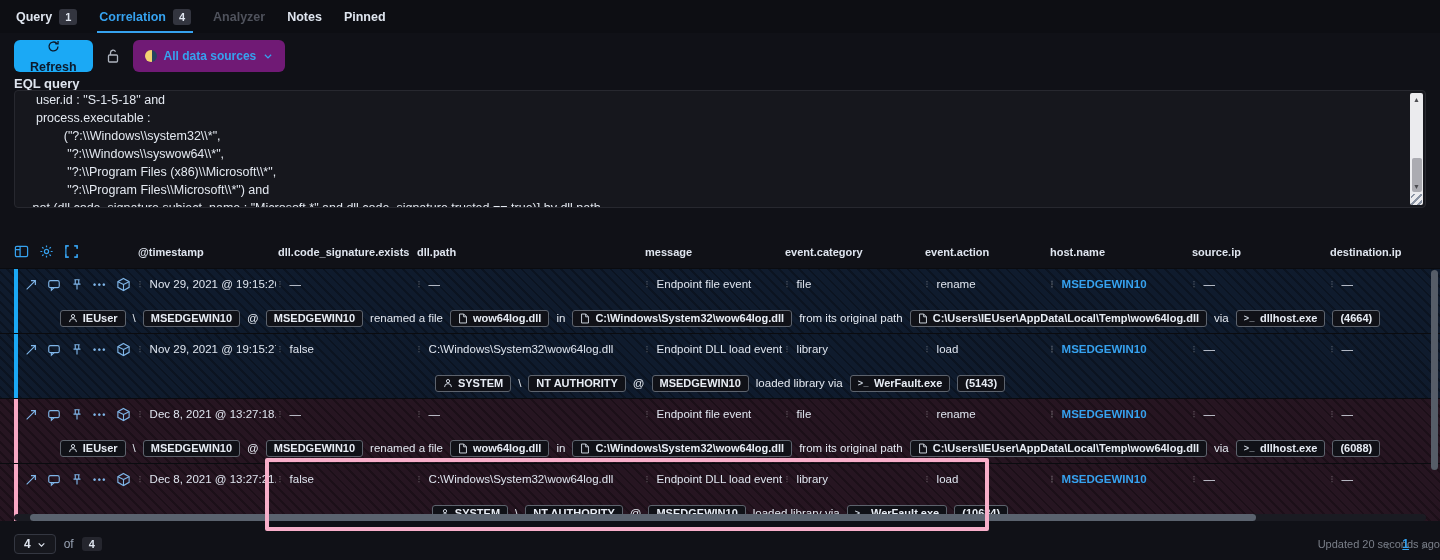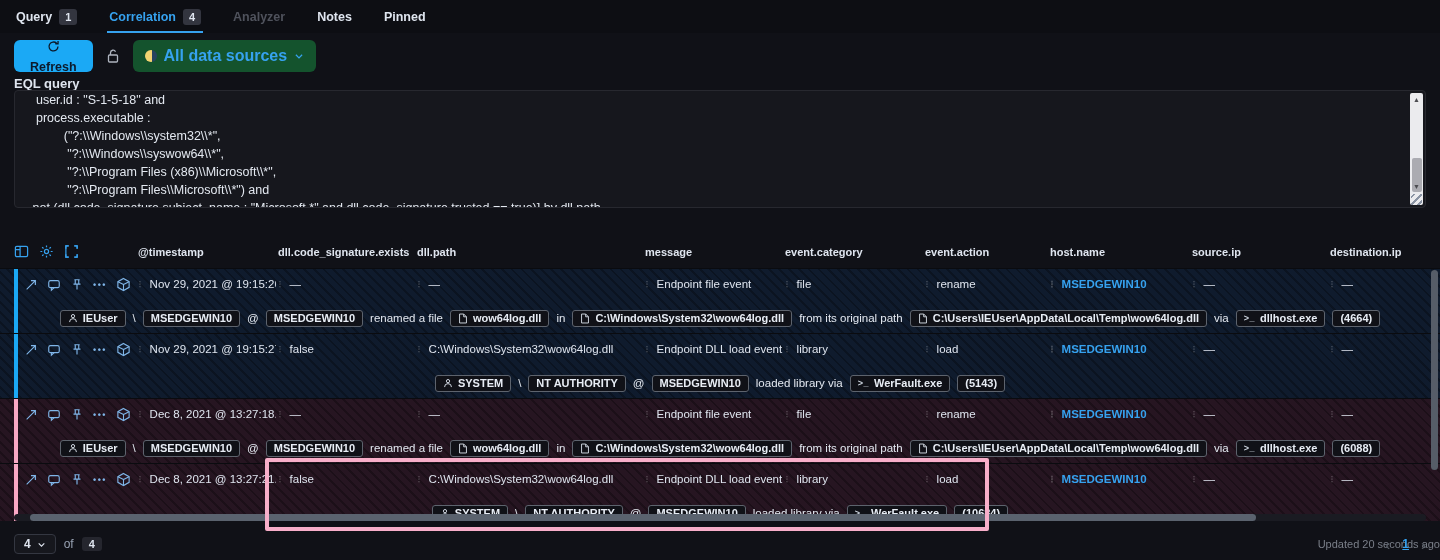--- a/index.html
+++ b/index.html
@@ -2,21 +2,21 @@
 <html><head>
 <meta charset="utf-8">
 <style>
   * { margin:0; padding:0; box-sizing:border-box; }
   html,body { width:1440px; height:560px; background:#101117; overflow:hidden;
     font-family:"Liberation Sans", sans-serif; color:#dfe5ef; }
   .stage { position:relative; width:1440px; height:560px; background:#101117; }
 
   
   .tabbar { position:absolute; top:0; left:0; right:0; height:33px; display:flex;
-    gap:32px; padding:0 16px; background:#0d0e13; }
+    gap:22px; padding:0 16px; background:#0d0e13; }
   .tab { display:flex; align-items:center; gap:7px; font-size:12.5px; font-weight:bold;
     color:#dfe5ef; height:33px; position:relative; cursor:pointer; }
   .tab-badge { background:#33353f; color:#dfe5ef; font-size:11px; font-weight:bold;
     border-radius:3px; padding:1px 6px; line-height:14px; }
   .tab.active { color:#36a2ef; }
   .tab.active::after { content:""; position:absolute; left:-2px; right:-2px; bottom:0;
     height:2px; background:#36a2ef; }
   .tab.disabled { color:#4f525c; }
 
   
@@ -26,22 +26,22 @@
     border-radius:6px; overflow:hidden; }
   .quickselect { display:flex; align-items:center; gap:4px; background:#25262e;
     border:none; color:#36a2ef; padding:0 10px; height:100%; cursor:pointer; }
   .daterange { flex:1; font-size:12.5px; font-weight:bold; color:#e8edf5; padding-left:14px; cursor:pointer; }
   .showdates { font-size:12.5px; font-weight:bold; color:#36a2ef; padding-right:14px;
     text-decoration:none; cursor:pointer; }
   .refresh { display:flex; align-items:center; gap:7px; background:#1ba9f5; color:#0c1a2b;
     font-weight:bold; font-size:12.5px; border:none; border-radius:6px; padding:0 16px; cursor:pointer;flex-direction:column; }
   .lockbtn { background:none; border:none; color:#aeb4bf; display:flex; align-items:center;
     padding:0 4px; cursor:pointer; }
-  .datasources { display:flex; align-items:center; gap:7px; background:#14532d; color:#36a2ef;
-    font-weight:bold; font-size:16px; border:none; border-radius:6px; padding:0 12px; cursor:pointer; }
+  .datasources { display:flex; align-items:center; gap:7px; background:#701a75; color:#36a2ef;
+    font-weight:bold; font-size:12px; border:none; border-radius:6px; padding:0 12px; cursor:pointer; }
   .ds-dot { width:12px; height:12px; border-radius:50%;
     background:linear-gradient(90deg,#f3d371 55%, #27435f 45%); }
 
   
   .eql-label { position:absolute; top:76px; left:14px; font-size:13px; font-weight:bold; color:#dfe5ef; }
   .querybox { position:absolute; top:90px; left:14px; right:14px; height:118px;
     background:#16171d; border:1px solid #27282f; border-radius:4px; overflow:hidden; }
   .querybox pre { font-family:"Liberation Sans", sans-serif; font-size:12.5px; line-height:18px;
     color:#e3e8f0; white-space:pre; margin-top:-8px; padding:8px 14px; }
   .qscroll { position:absolute; top:2px; right:2px; bottom:2px; width:13px; background:#ebebee;

